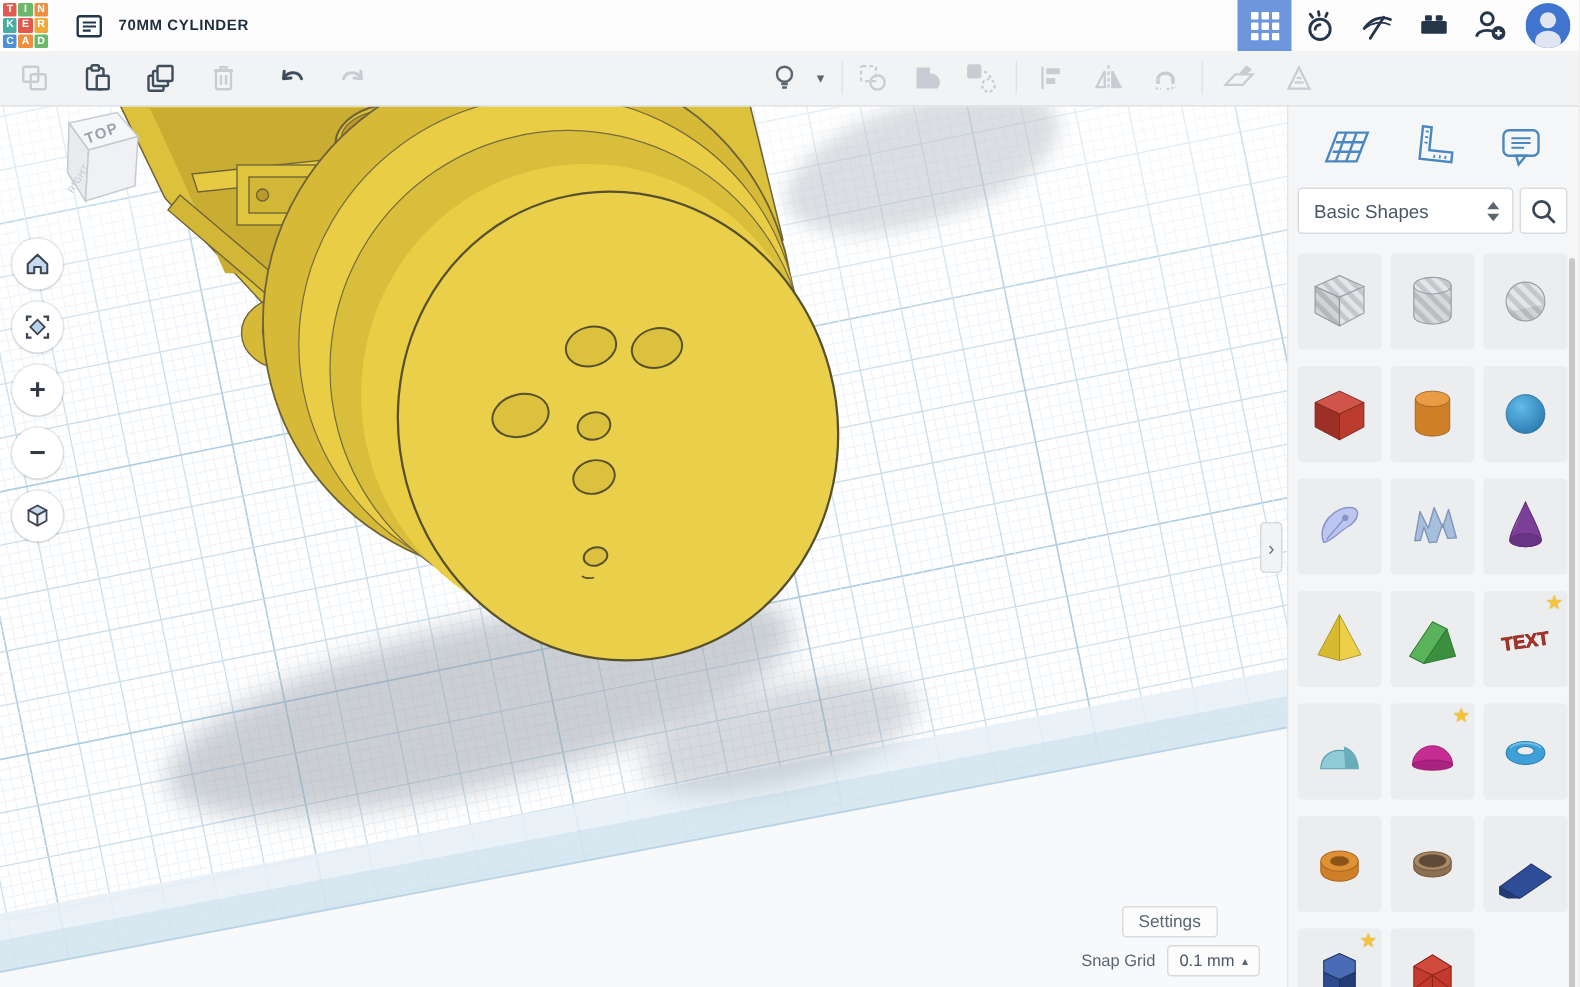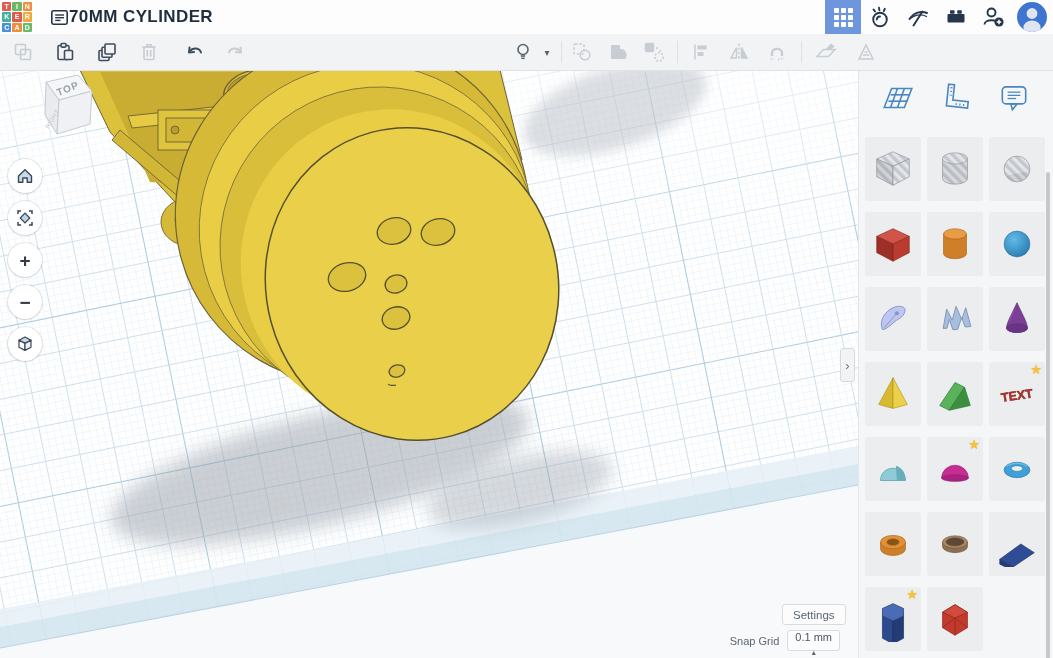--- a/index.html
+++ b/index.html
@@ -7,21 +7,21 @@
        font-family:"Liberation Sans",sans-serif;-webkit-font-smoothing:antialiased;}
 
   
   .topbar{position:absolute;top:0;left:0;right:0;height:34px;background:#fdfdfe;
           border-bottom:1px solid #e8e9eb;display:flex;align-items:center;z-index:30;}
   .logo{width:34px;height:34px;box-sizing:border-box;padding:2px;display:grid;
         grid-template-columns:repeat(3,1fr);grid-template-rows:repeat(3,1fr);gap:1px;background:#fff;}
   .logo span{display:flex;align-items:center;justify-content:center;color:#fff;
         font-size:7px;font-weight:bold;border-radius:1px;}
   .doc-icon{margin-left:16px;display:flex;}
-  .title{margin-left:0;font-size:17px;font-weight:bold;color:#1f2d3d;letter-spacing:.4px;}
+  .title{margin-left:10px;font-size:10px;font-weight:bold;color:#1f2d3d;letter-spacing:.4px;}
   .topbar-right{margin-left:auto;display:flex;align-items:center;height:34px;}
   .app-btn{width:38px;height:34px;display:flex;align-items:center;justify-content:center;cursor:pointer;}
   .app-btn.active{width:36px;}
   .avatar-wrap{width:30px;height:30px;margin:0 6px 0 4px;}
 
   
   .toolbar{position:absolute;top:34px;left:0;right:0;height:36px;background:#f2f3f4;
            border-bottom:1px solid #e0e2e4;z-index:30;}
   .tb-left{position:absolute;left:8px;top:0;height:36px;display:flex;align-items:center;}
   .tb-mid{position:absolute;left:508px;top:0;height:36px;display:flex;align-items:center;}
@@ -41,28 +41,28 @@
   .viewcube{position:absolute;left:10px;top:0;cursor:pointer;}
 
   
   .vnav{position:absolute;left:8px;top:89px;display:flex;flex-direction:column;gap:8px;}
   .vbtn{width:34px;height:34px;border-radius:50%;background:#fff;cursor:pointer;
         box-shadow:0 0 0 1px rgba(40,50,60,.10),0 1px 2px rgba(0,0,0,.10);
         display:flex;align-items:center;justify-content:center;}
   .vbtn .pm{font-size:19px;color:#333c46;font-weight:bold;line-height:1;}
 
   
-  .settings-btn{position:absolute;left:782px;top:534px;height:21px;padding:0 10px;background:#fcfcfd;
+  .settings-btn{position:absolute;left:748px;top:534px;height:21px;padding:0 10px;background:#fcfcfd;
         border:1px solid #d9dcdf;border-radius:3px;font-size:11.5px;color:#5a6673;
         display:flex;align-items:center;cursor:pointer;box-sizing:border-box;}
   .snap-row{position:absolute;top:560px;left:0;width:840px;display:flex;justify-content:flex-end;
         align-items:center;gap:8px;}
   .snap-label{font-size:11px;color:#5a6673;}
   .snap-dd{height:19px;padding:0 7px;background:#fcfcfd;border:1px solid #d9dcdf;border-radius:3px;
-        font-size:11px;color:#4a5663;display:flex;align-items:center;gap:5px;cursor:pointer;flex-direction:column;}
+        font-size:11px;color:#4a5663;display:flex;align-items:center;gap:5px;cursor:pointer;}
   .snap-dd .caret{font-size:8px;color:#5a6673;}
 
   
   .handle{position:absolute;left:840px;top:278px;width:15px;height:34px;background:#f2f3f4;
         border:1px solid #d8dbde;border-radius:3px;display:flex;align-items:center;justify-content:center;
         font-size:13px;color:#6a7480;cursor:pointer;box-sizing:border-box;}
 
   
   .panel{position:absolute;left:858px;top:0;width:195px;height:588px;background:#f5f6f7;
          border-left:1px solid #e3e5e7;box-sizing:border-box;overflow:hidden;}
@@ -913,20 +913,36 @@
             <polygon points="13,21.5 19,21.5 14.5,27"></polygon>
             <g stroke-width="1.2">
                 <line x1="10" y1="10.5" x2="22" y2="10.5"></line>
                 <line x1="10" y1="13.5" x2="22" y2="13.5"></line>
                 <line x1="10" y1="16.5" x2="18" y2="16.5"></line>
               </g>
           </svg>
         </div>
       </div>
 
+      <div class="panel-search">
+        <div class="pselect">
+          <span>Basic Shapes</span>
+          <span class="spacer"></span>
+          <svg width="9" height="14" viewBox="0 0 9 14">
+            <polygon points="4.5,0.5 8.5,5.5 0.5,5.5" fill="#5a6570"></polygon>
+            <polygon points="4.5,13.5 8.5,8.5 0.5,8.5" fill="#5a6570"></polygon>
+          </svg>
+        </div>
+        <div class="psearch">
+          <svg width="20" height="20" viewBox="0 0 20 20" fill="none" stroke="#3a4754" stroke-width="1.8">
+            <circle cx="8.7" cy="8.7" r="5.4"></circle>
+              <line x1="12.8" y1="12.8" x2="17.5" y2="17.5"></line>
+          </svg>
+        </div>
+      </div>
 
       <div class="tiles">
 
         <div class="tile">
           <svg width="46" height="46" viewBox="0 0 48 48">
             <g stroke="#9aa0a7" stroke-width=".8" stroke-linejoin="round">
               <polygon points="24,6 41,13.5 24,21 7,13.5" fill="url(#holePat)"></polygon>
               <polygon points="7,13.5 24,21 24,41 7,32" fill="url(#holePat)"></polygon>
               <polygon points="41,13.5 24,21 24,41 41,32" fill="url(#holePat)"></polygon>
               <polygon points="7,13.5 24,21 24,41 7,32" fill="#000" fill-opacity=".08" stroke="none"></polygon>

